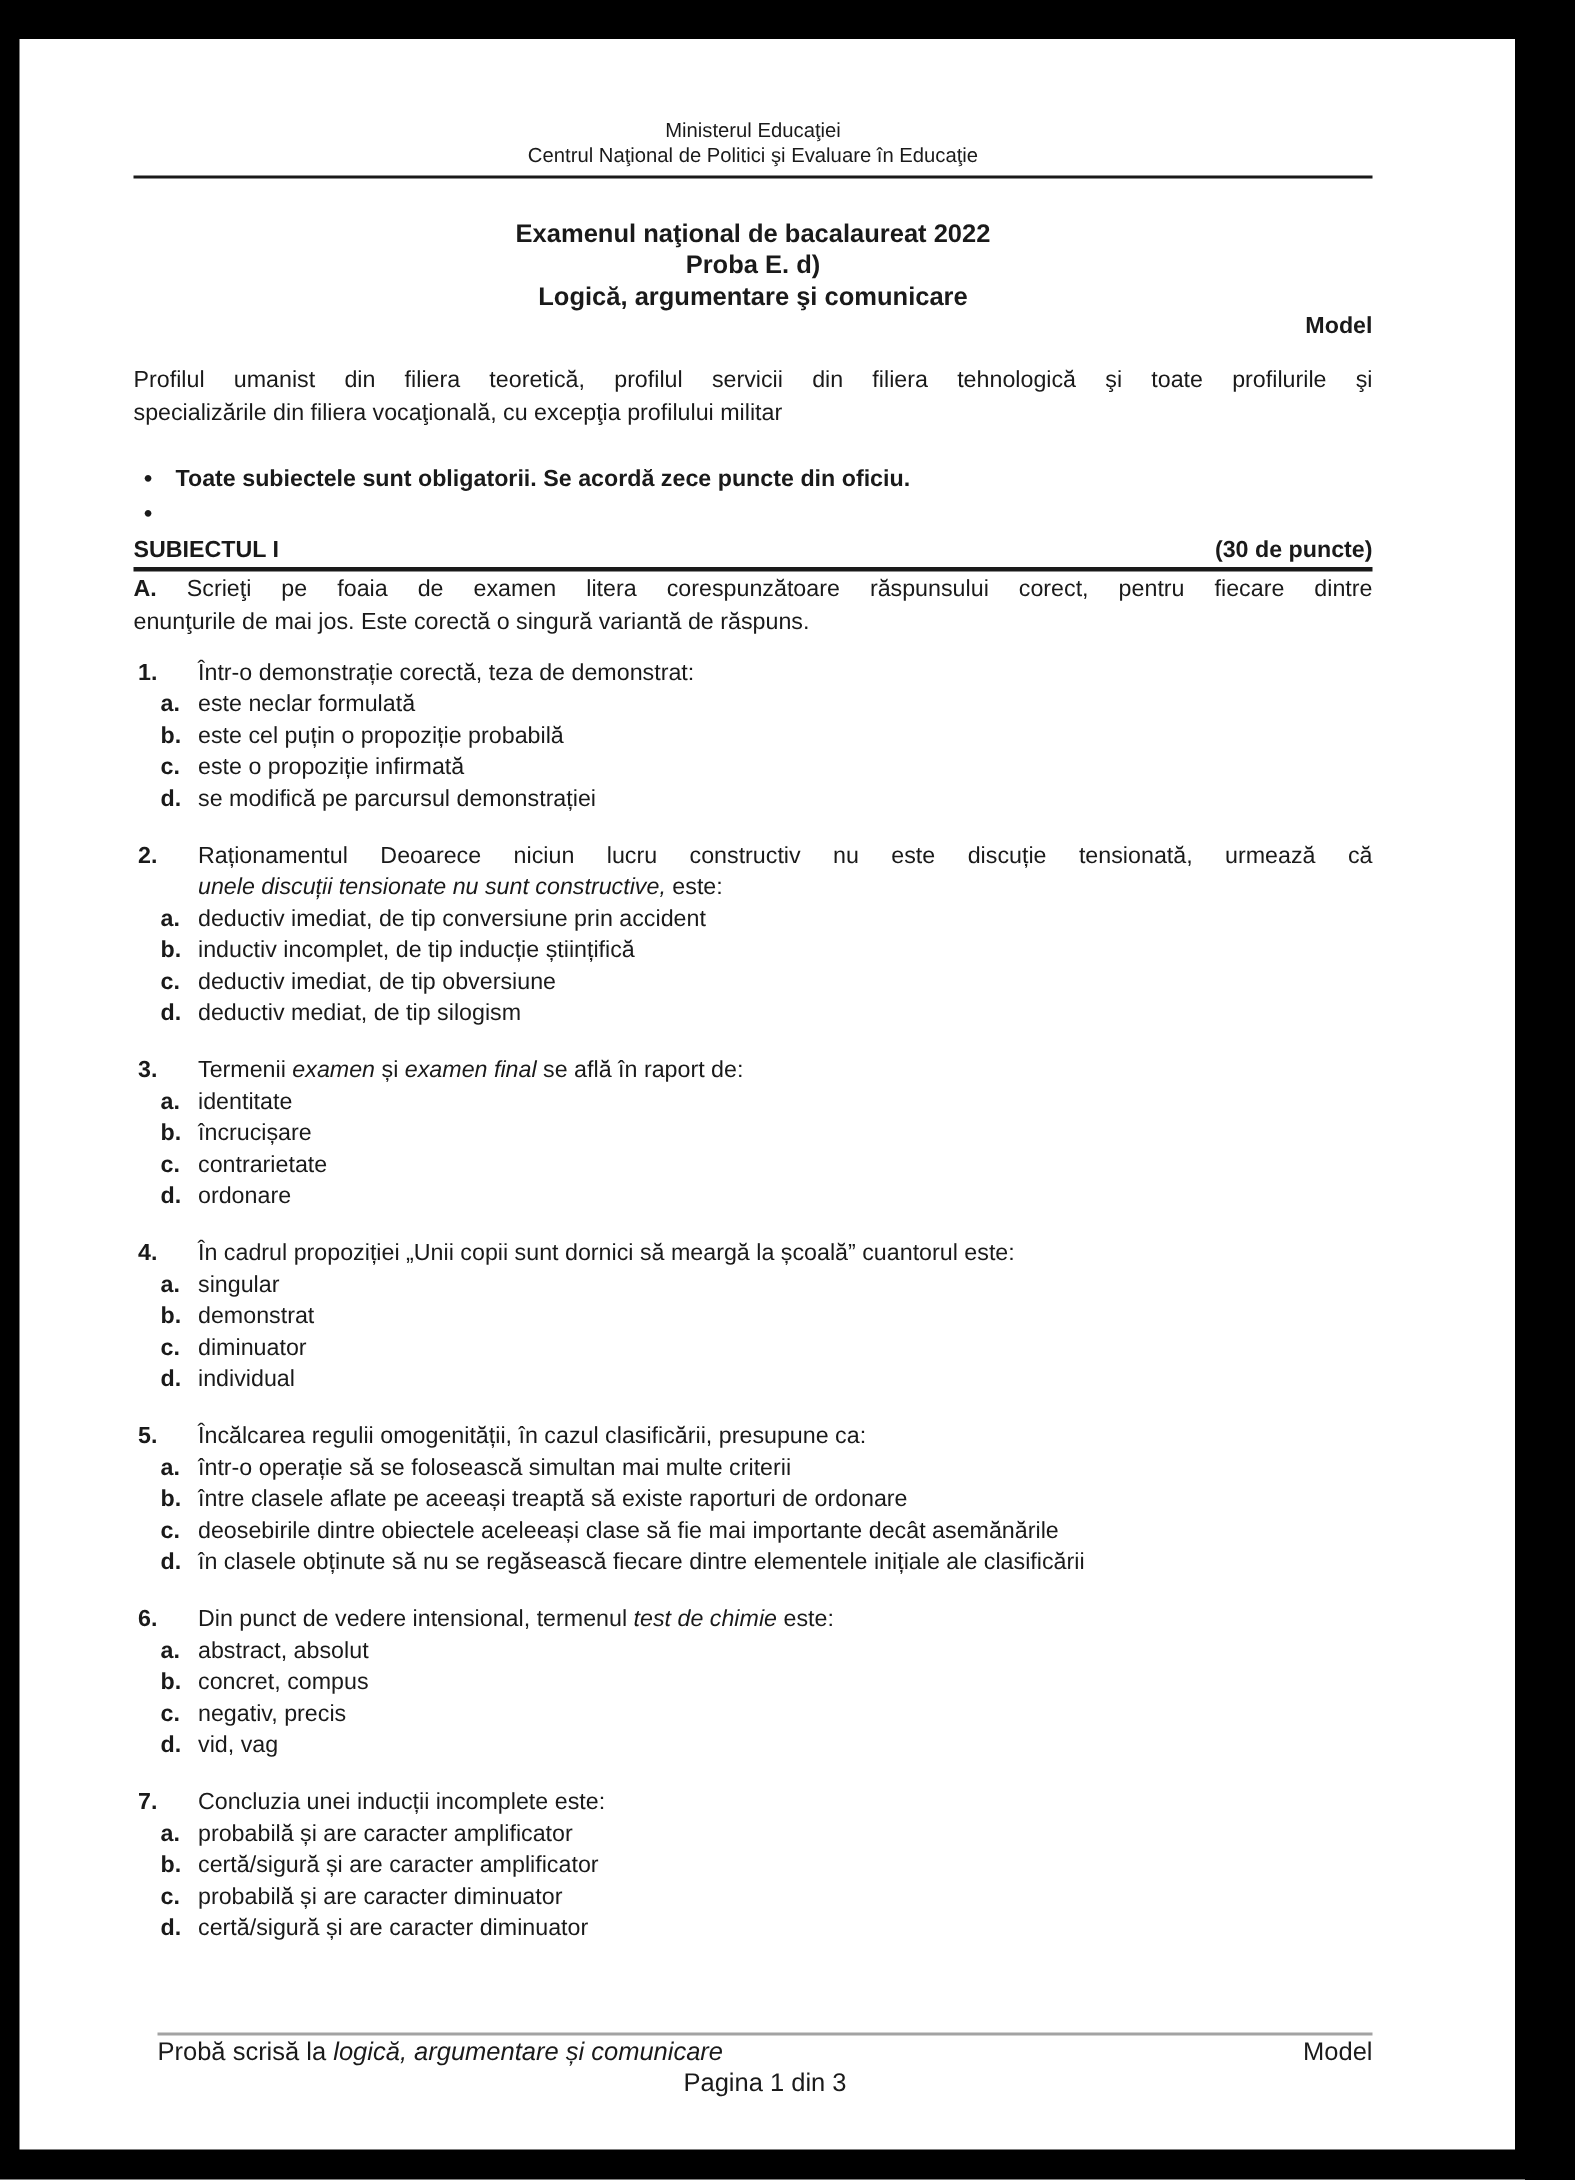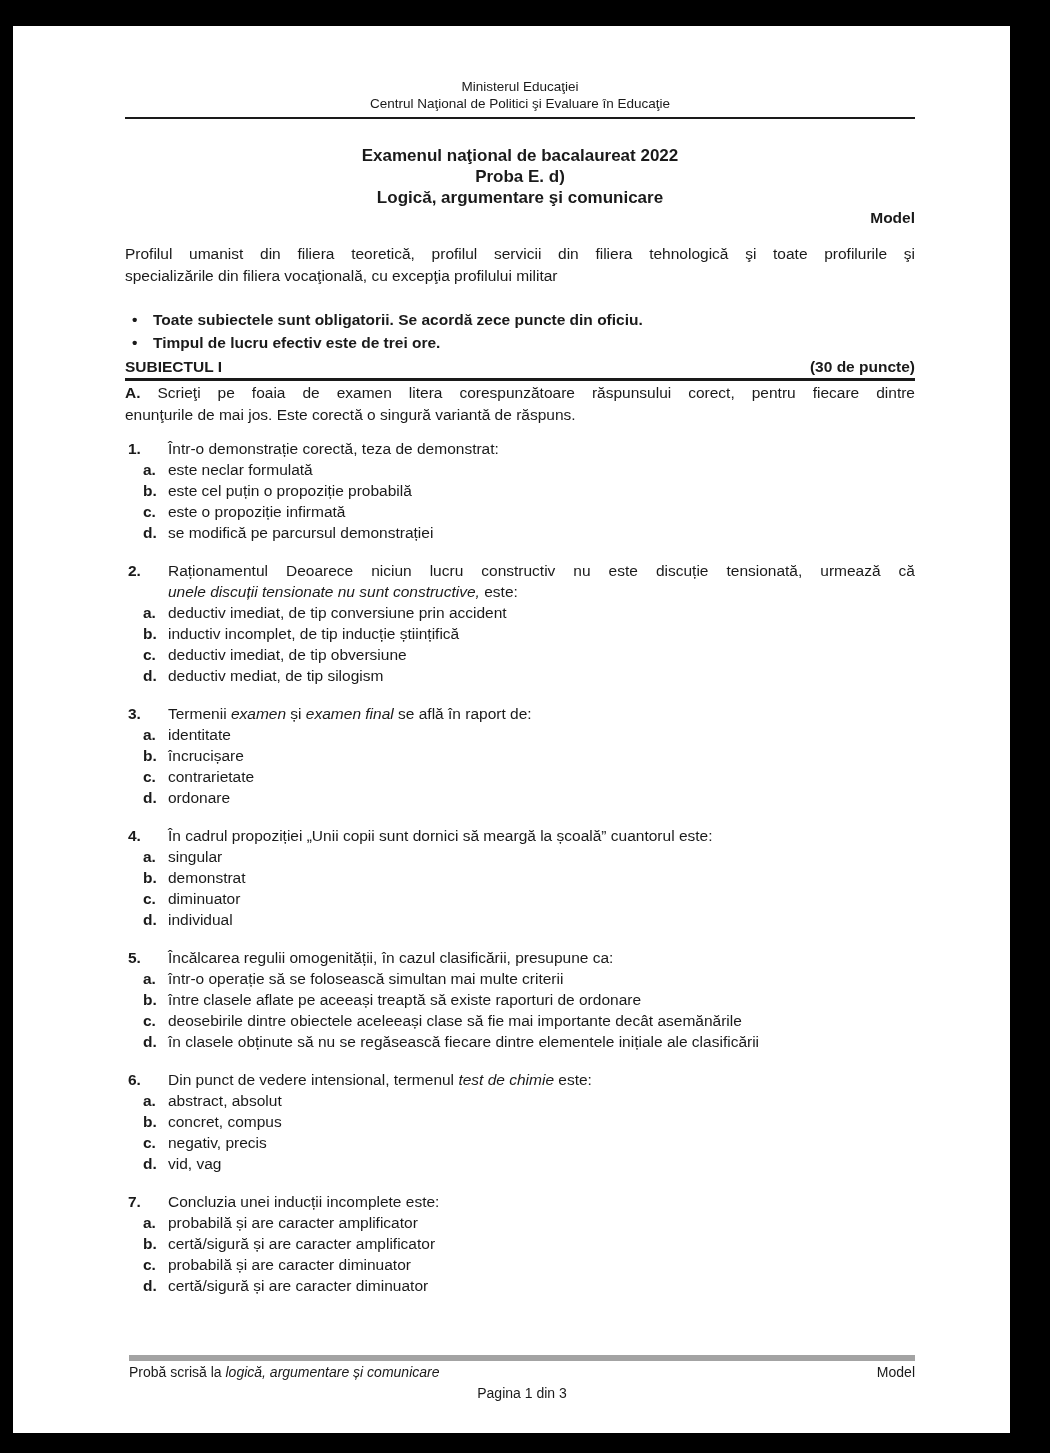--- a/index.html
+++ b/index.html
@@ -12,21 +12,21 @@
     -webkit-font-smoothing: antialiased;
   }
   .page {
     position: absolute;
     left: 13px; top: 26px;
     width: 997px; height: 1407px;
     background: #ffffff;
     box-sizing: border-box;
   }
   .content {
-    padding: 52px 95px 0 112px;
+    padding: 52px 95px 0 76px;
   }
   
   .doc-header {
     text-align: center;
     font-size: 13.5px;
     line-height: 17px;
     padding-bottom: 5px;
     border-bottom: 2px solid #1a1a1a;
   }
   
@@ -92,25 +92,24 @@
     width: 25px; flex: none;
     margin-left: 18px;
     box-sizing: border-box;
   }
   .opt-text { flex: 1; }
   
   .footer {
     position: absolute;
     left: 92px; right: 95px;
     top: 1329px;
-    border-top: 6px solid #a3a3a3;
+    border-top: 2px solid #a3a3a3;
     padding-top: 2px;
-    font-size: 14px;
+    font-size: 17px;
     line-height: 18px;
-    margin-left: 24px;
   }
   .footer-row { display: flex; justify-content: space-between; }
   .footer-page { text-align: center; margin-top: 3px; }
 </style>
 </head>
 <body>
 
 <div class="page">
   <div class="content">
 
@@ -133,21 +132,20 @@
       </div>
 
     <div class="bullet-list">
   <div class="bullet-item">
     <span class="bullet-marker">•</span>
     <span class="bullet-text">Toate subiectele sunt obligatorii. Se acordă zece puncte din oficiu.</span>
   </div>
 
   <div class="bullet-item">
     <span class="bullet-marker">•</span>
-    <span class="bullet-text">Timpul de lucru efectiv este de trei ore.</span>
   </div>
 </div>
 
     <div class="section-row">
       <span>SUBIECTUL I</span>
       <span>(30 de puncte)</span>
     </div>
 
     <div class="instruction">
         <div class="tline just"><span style="font-weight: bold;">A.</span><span> Scrieţi pe foaia de examen litera corespunzătoare răspunsului corect, pentru fiecare dintre</span></div>

